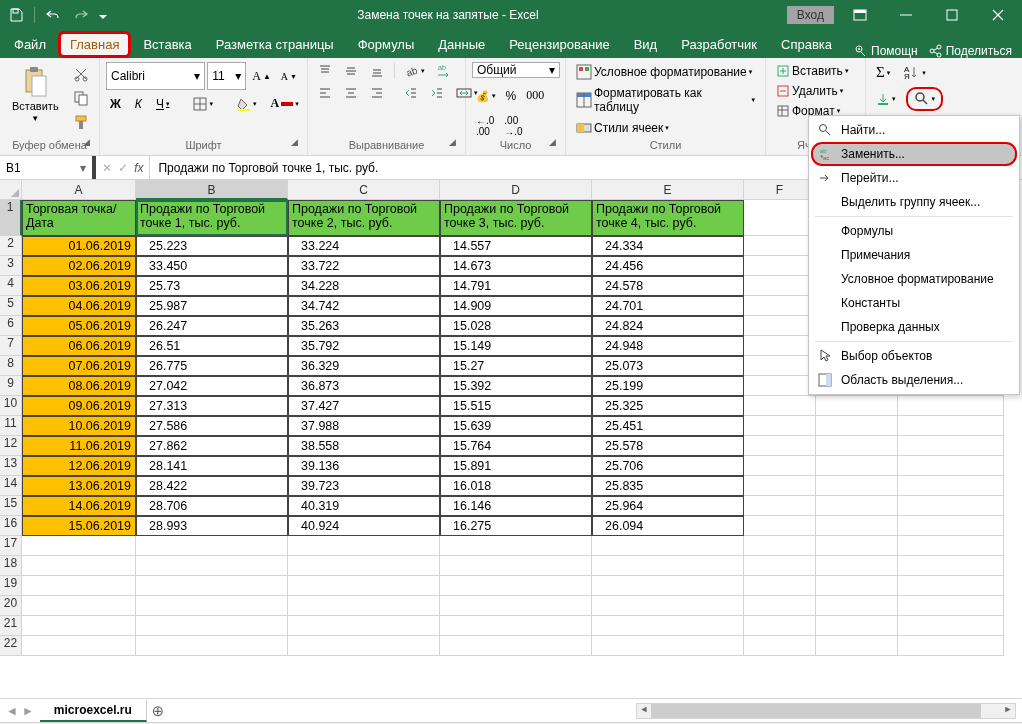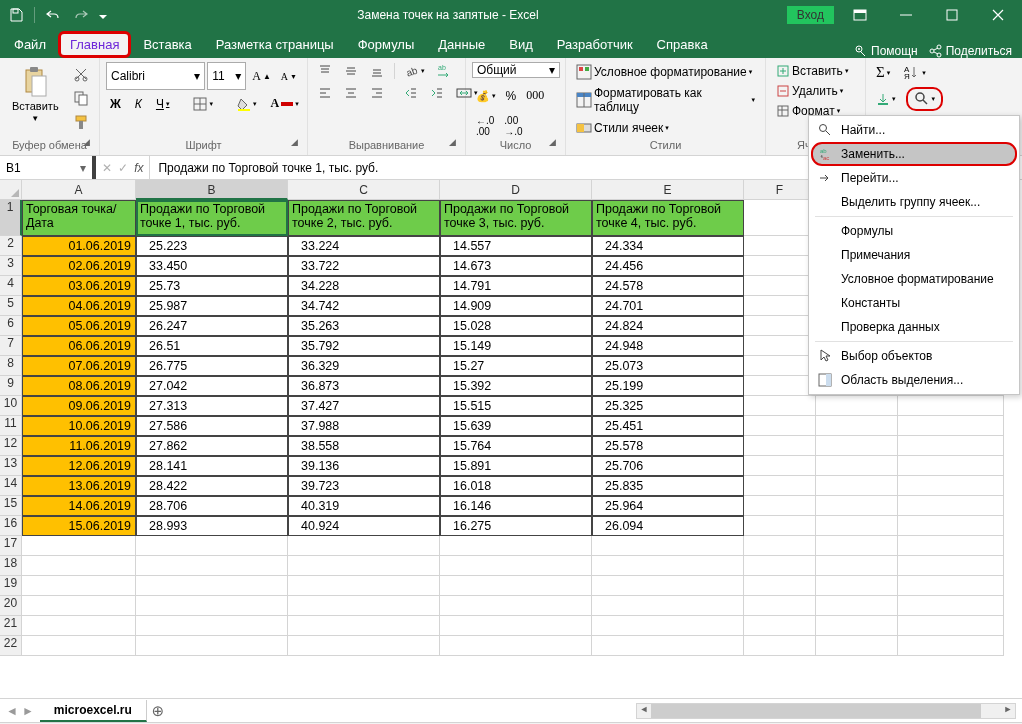--- a/index.html
+++ b/index.html
@@ -5,27 +5,27 @@
 * { box-sizing: border-box; margin: 0; padding: 0; font-family: "Segoe UI", Arial, sans-serif; }
 body { background: #fff; font-size: 12px; overflow: hidden; width: 1022px; height: 724px; }
 
 
 .titlebar { background: #217346; height: 30px; display: flex; align-items: center; color: #fff; padding: 0 4px; }
 .qat { display: flex; gap: 4px; align-items: center; }
 .qat-btn { width: 24px; height: 24px; display: flex; align-items: center; justify-content: center; cursor: pointer; }
 .qat-sep { width: 1px; height: 16px; background: rgba(255,255,255,0.3); margin: 0 2px; }
 .title-center { flex: 1; text-align: center; font-size: 12px; }
 .title-right { display: flex; gap: 6px; align-items: center; }
-.signin-btn { background: #22c55e; color: #333; padding: 2px 10px; font-size: 12px; border: none; }
+.signin-btn { background: #a3a3a3; color: #333; padding: 2px 10px; font-size: 12px; border: none; }
 .win-btn { width: 40px; height: 30px; display: flex; align-items: center; justify-content: center; cursor: pointer; }
 
 
 .ribbon-tabs { background: #217346; height: 28px; display: flex; align-items: flex-end; padding: 0 2px; gap: 0; }
 .ribbon-tab { color: #fff; padding: 6px 12px; font-size: 13px; cursor: pointer; position: relative; }
-.ribbon-tab.active { background: #f3f3f3; color: #6d28d9; }
+.ribbon-tab.active { background: #f3f3f3; color: #a16207; }
 .ribbon-tab.highlighted { border: 3px solid #d00; border-radius: 6px; padding: 3px 9px; }
 .ribbon-right { margin-left: auto; display: flex; color: #fff; align-items: flex-start; gap: 10px; padding-right: 8px; margin-top: 48px; }
 .ribbon-right-item { display: flex; align-items: center; gap: 4px; font-size: 12px; }
 
 
 .ribbon-body { background: #f3f3f3; height: 98px; border-bottom: 1px solid #d4d4d4; display: flex; }
 .ribbon-group { border-right: 1px solid #e1e1e1; padding: 4px 6px 0 6px; display: flex; flex-direction: column; position: relative; }
 .ribbon-group-label { text-align: center; font-size: 11px; color: #666; position: absolute; bottom: 4px; left: 0; right: 0; }
 .ribbon-group-content { display: flex; gap: 4px; height: 76px; }
 .rg-col { display: flex; flex-direction: column; gap: 2px; }
@@ -141,20 +141,21 @@
   </div>
 </div>
 
 <div class="ribbon-tabs">
   <div class="ribbon-tab">Файл</div>
   <div class="ribbon-tab active highlighted">Главная</div>
   <div class="ribbon-tab">Вставка</div>
   <div class="ribbon-tab">Разметка страницы</div>
   <div class="ribbon-tab">Формулы</div>
   <div class="ribbon-tab">Данные</div>
+  <div class="ribbon-tab">Рецензирование</div>
   <div class="ribbon-tab">Вид</div>
   <div class="ribbon-tab">Разработчик</div>
   <div class="ribbon-tab">Справка</div>
   <div class="ribbon-right">
     <div class="ribbon-right-item">
         <svg width="14" height="14">
           <circle cx="6" cy="5" r="3" fill="none" stroke="#fff"></circle>
           <path d="M8 8l4 4" stroke="#fff"></path>
           <circle cx="6" cy="5" r="1" fill="#fff"></circle>
         </svg>

